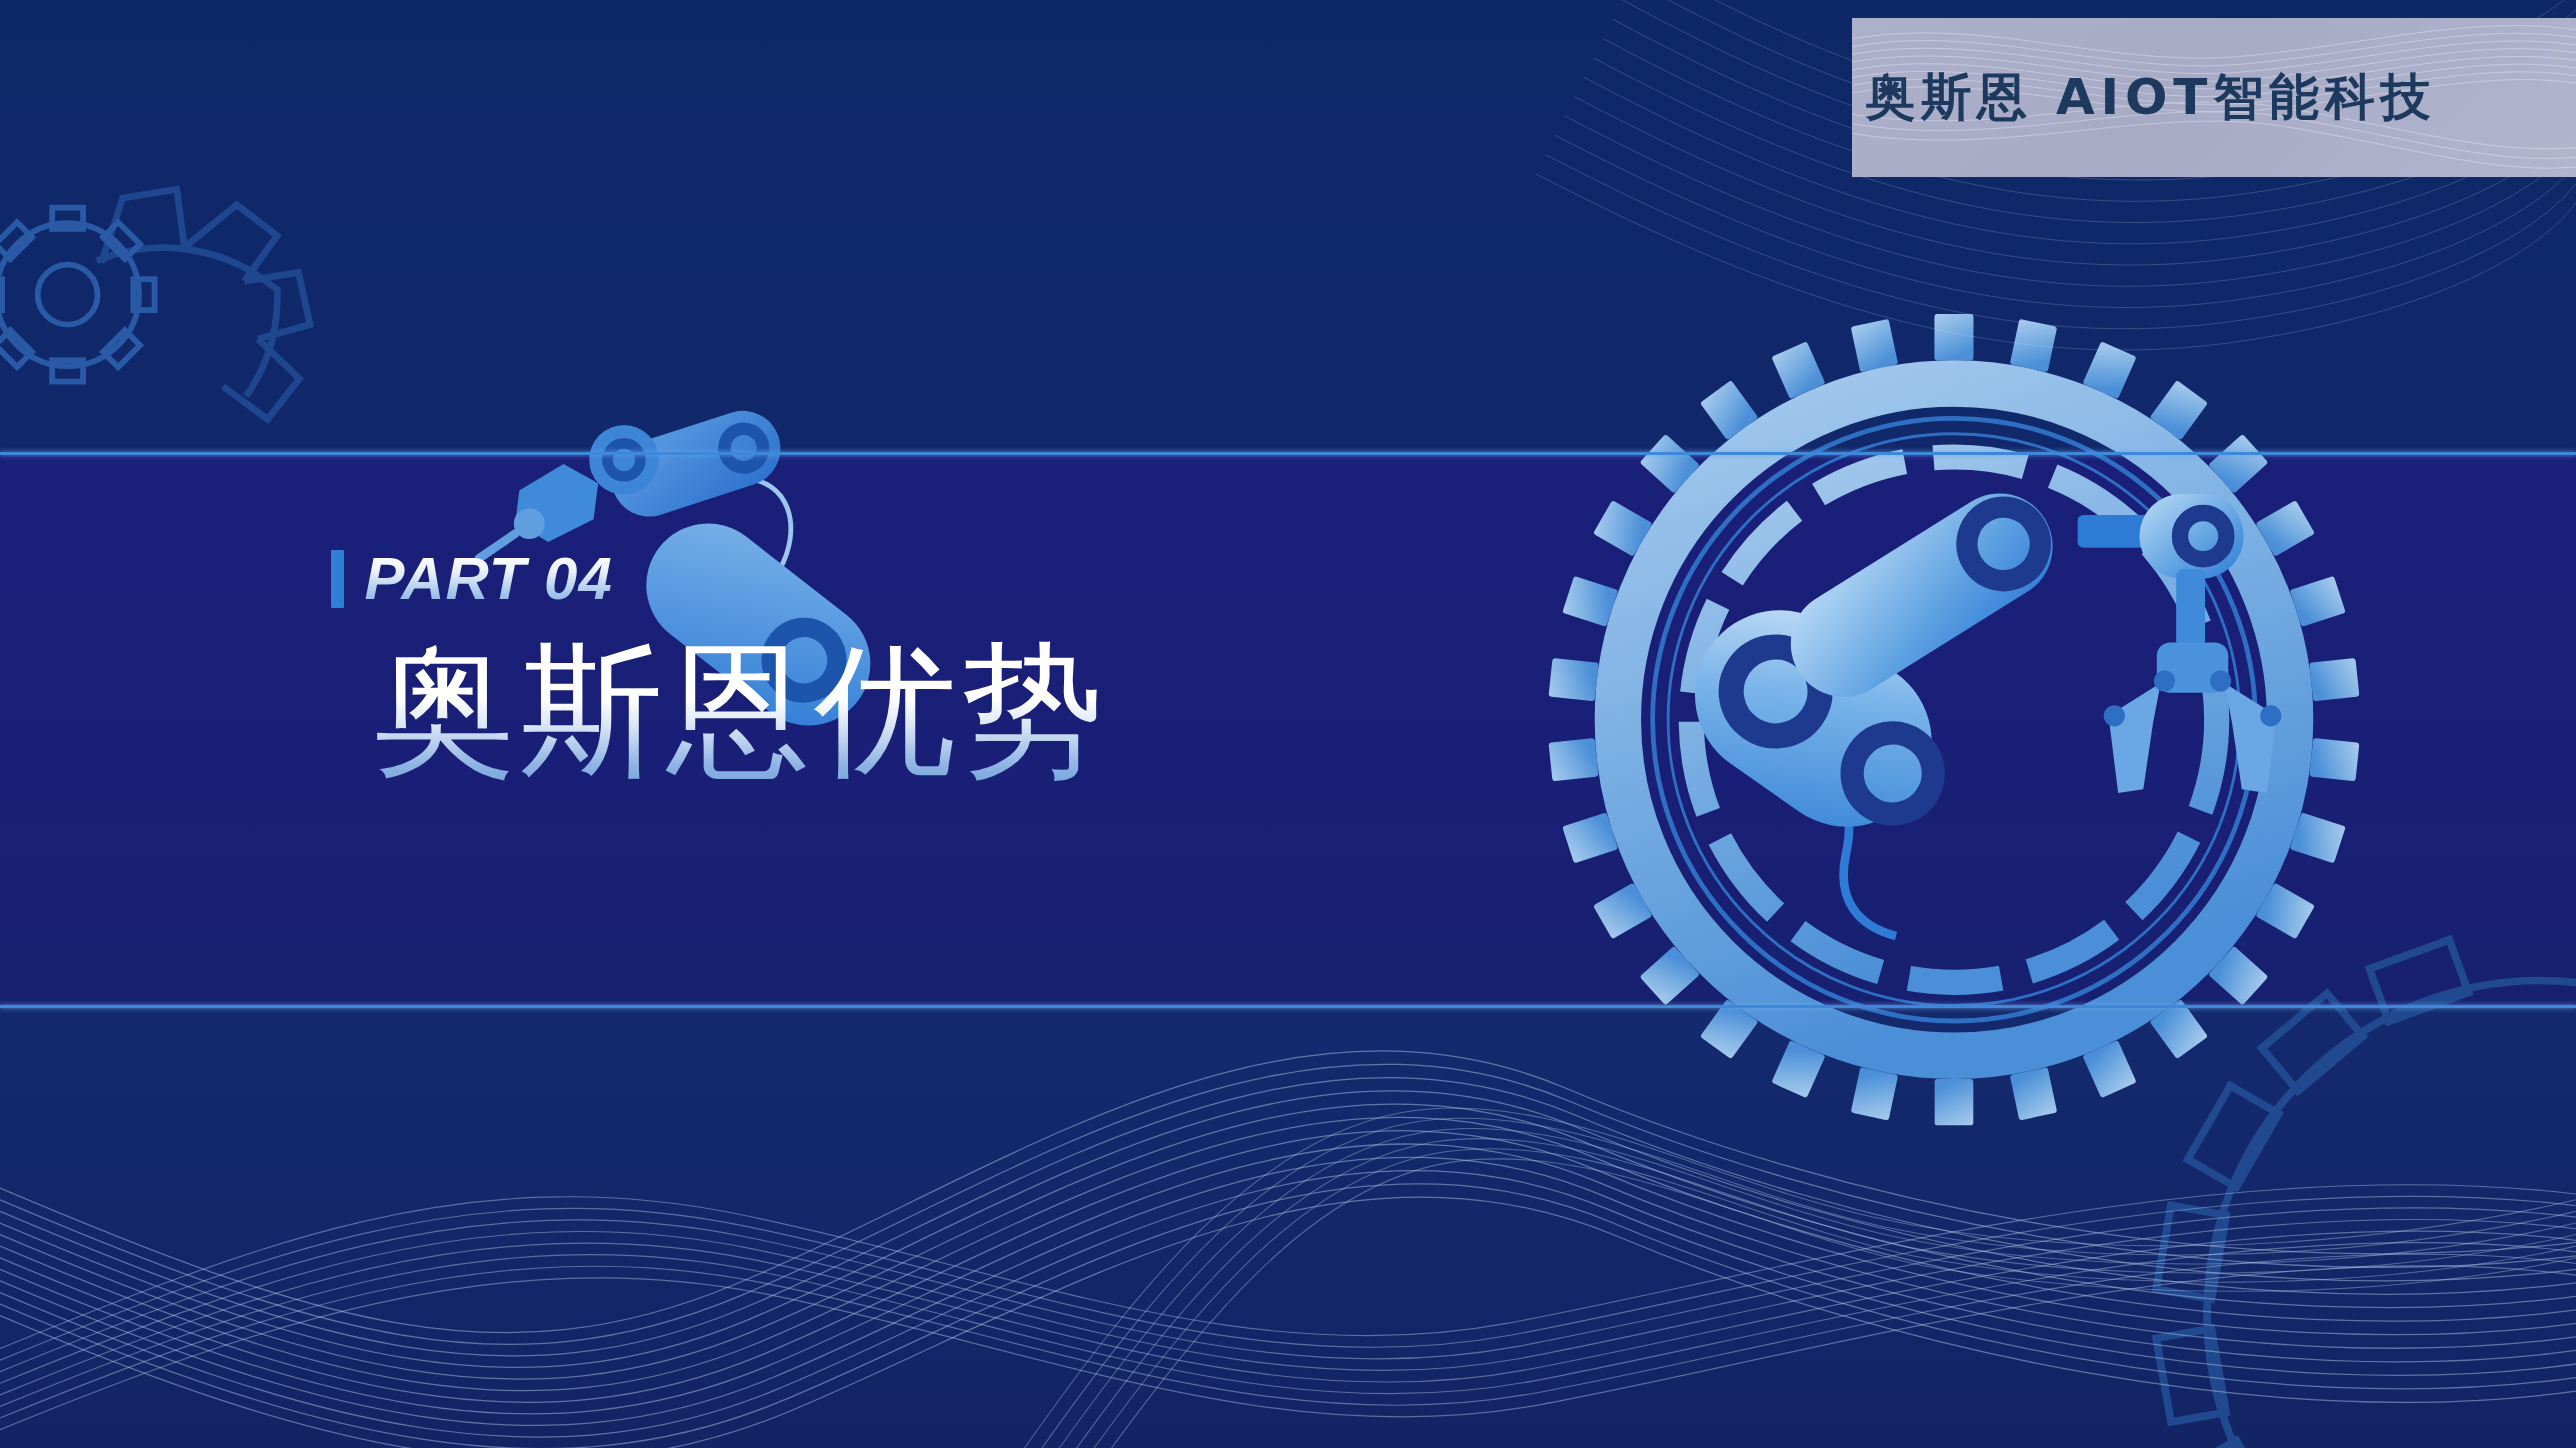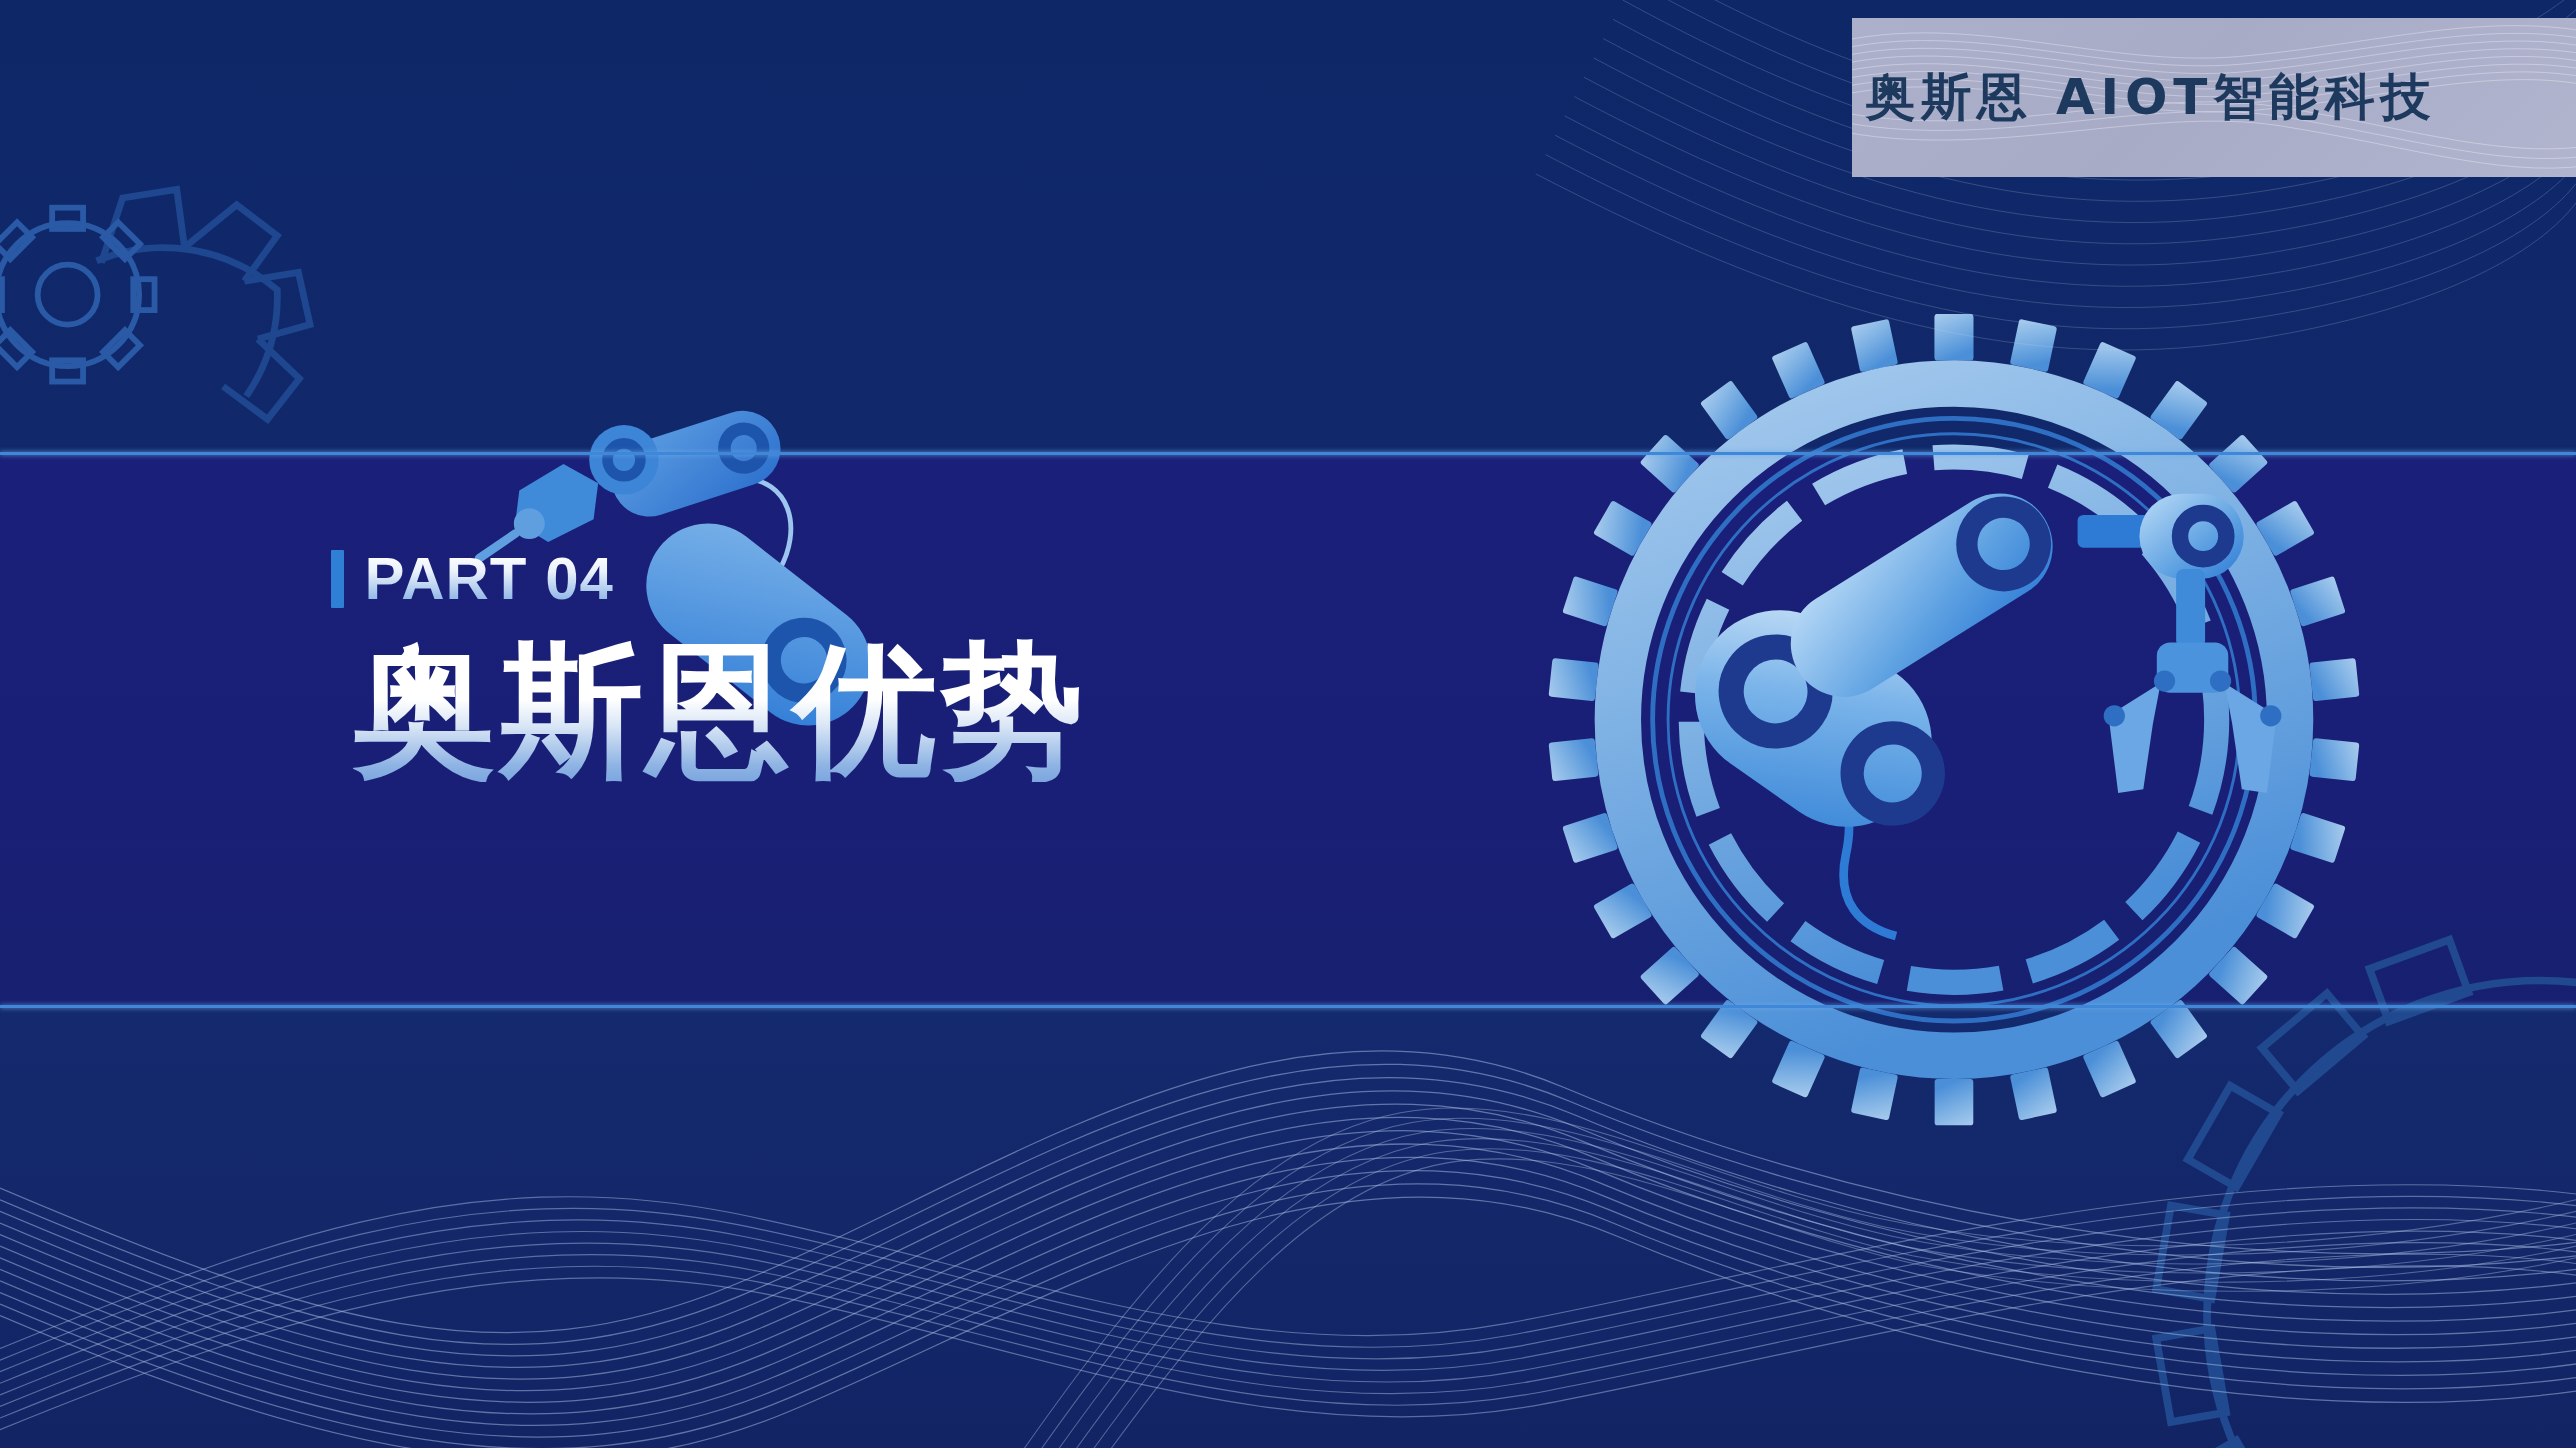--- a/index.html
+++ b/index.html
@@ -25,32 +25,32 @@
 
   .divider { position:absolute; left:0; width:2576px; height:2.9px;
              background:#3f87d8; box-shadow:0 0 5.8px rgba(110,170,230,.85); }
   .divider-1 { top:452px; }
   .divider-2 { top:1005px; }
 
   
   .layer { position:absolute; left:0; top:0; width:2576px; height:1449px; pointer-events:none; }
 
   
-  .part-block { position:absolute; left:331px; top:549px; display:flex; align-items:center; }
+  .part-block { position:absolute; left:331px; top:549px; display:flex; align-items:center;font-style:italic; }
   .part-bar  { width:12.6px; height:58px; background:#2f7fd4; margin-right:21px; border-radius:1px; }
   .part-text {
     font-size:60px; font-weight:700; letter-spacing:1px; line-height:1;
     background:linear-gradient(180deg,#ffffff 8%,#e9f1fb 38%,#9dc0ea 78%,#7fa9df 100%);
     -webkit-background-clip:text; background-clip:text; color:transparent;
     -webkit-text-fill-color:transparent;
   }
 
   .title-cn {
-    position:absolute; left:353px; top:639px;
-    font-size:143px; font-weight:700; line-height:1;
+    position:absolute; left:373px; top:639px;
+    font-size:143px; font-weight:400; line-height:1;
     letter-spacing:3.9px;
     font-family:"DejaVu Sans","Liberation Sans",sans-serif;
     background:linear-gradient(180deg,#ffffff 0%,#ffffff 42%,#dbe7f6 60%,#8fb4e4 88%,#7ba6de 100%);
     -webkit-background-clip:text; background-clip:text; color:transparent;
     -webkit-text-fill-color:transparent;
     text-shadow:0 0 0 rgba(0,0,0,0);
     white-space:nowrap;
   }
 
   

